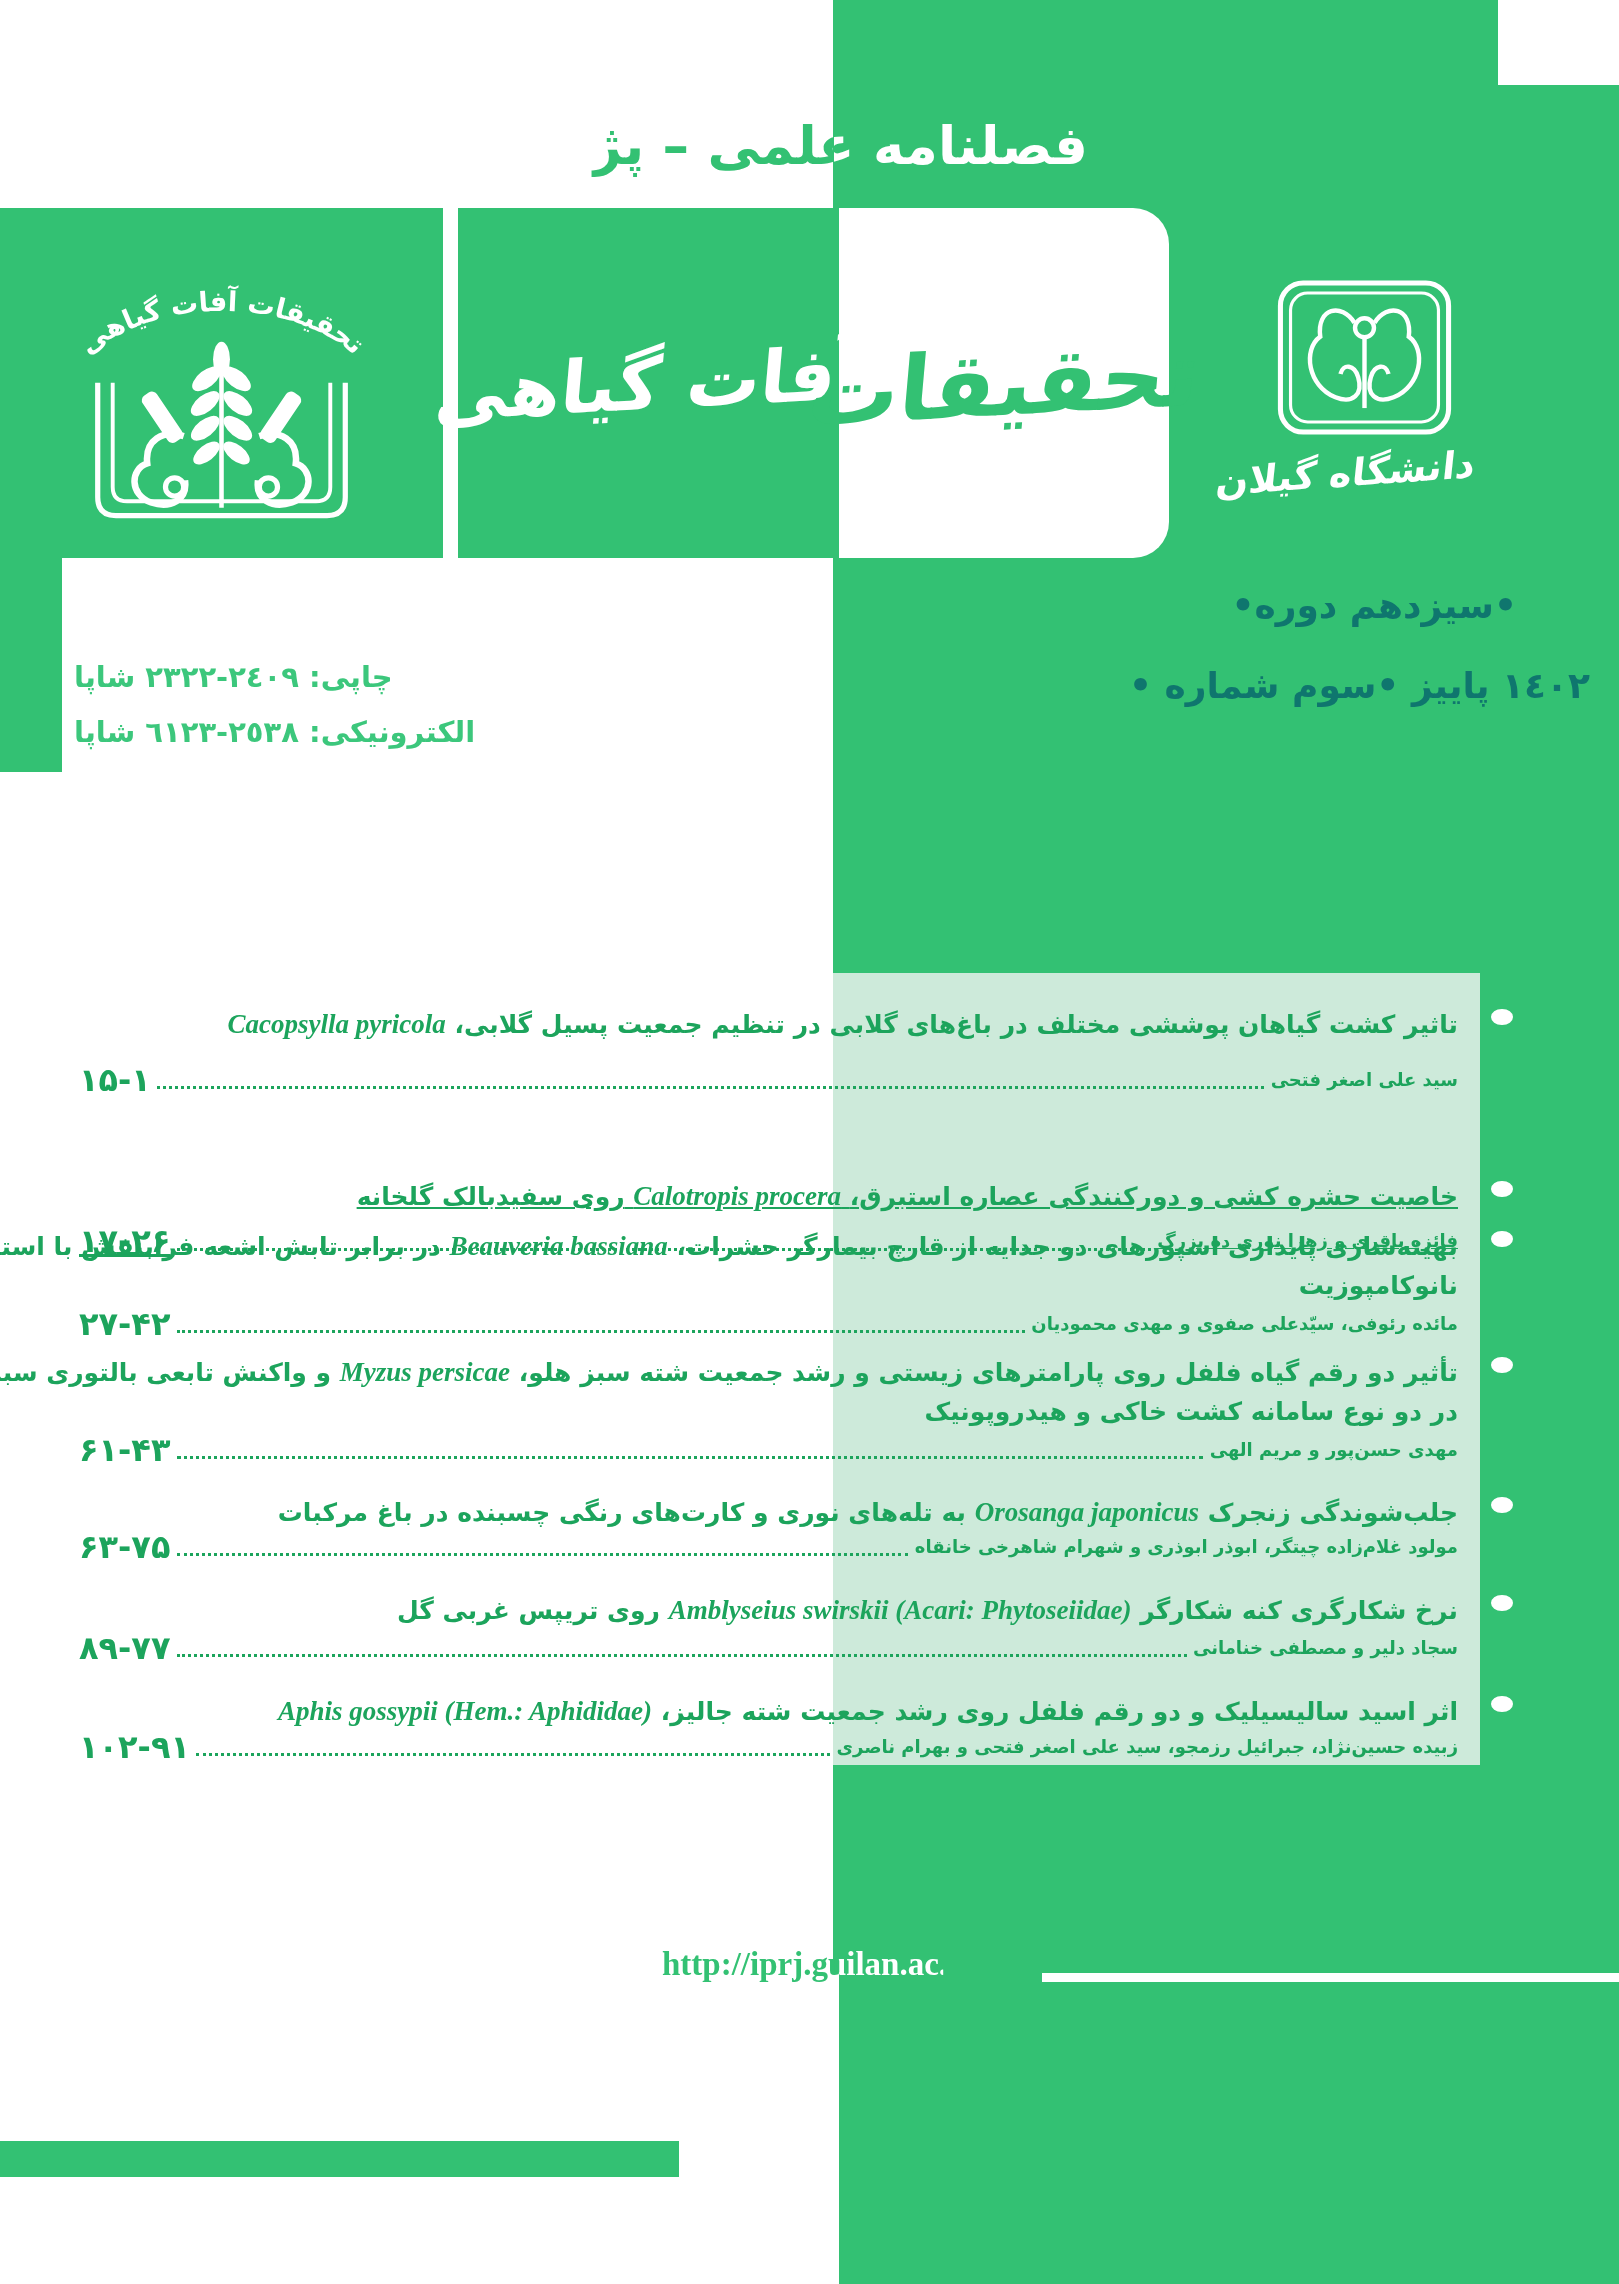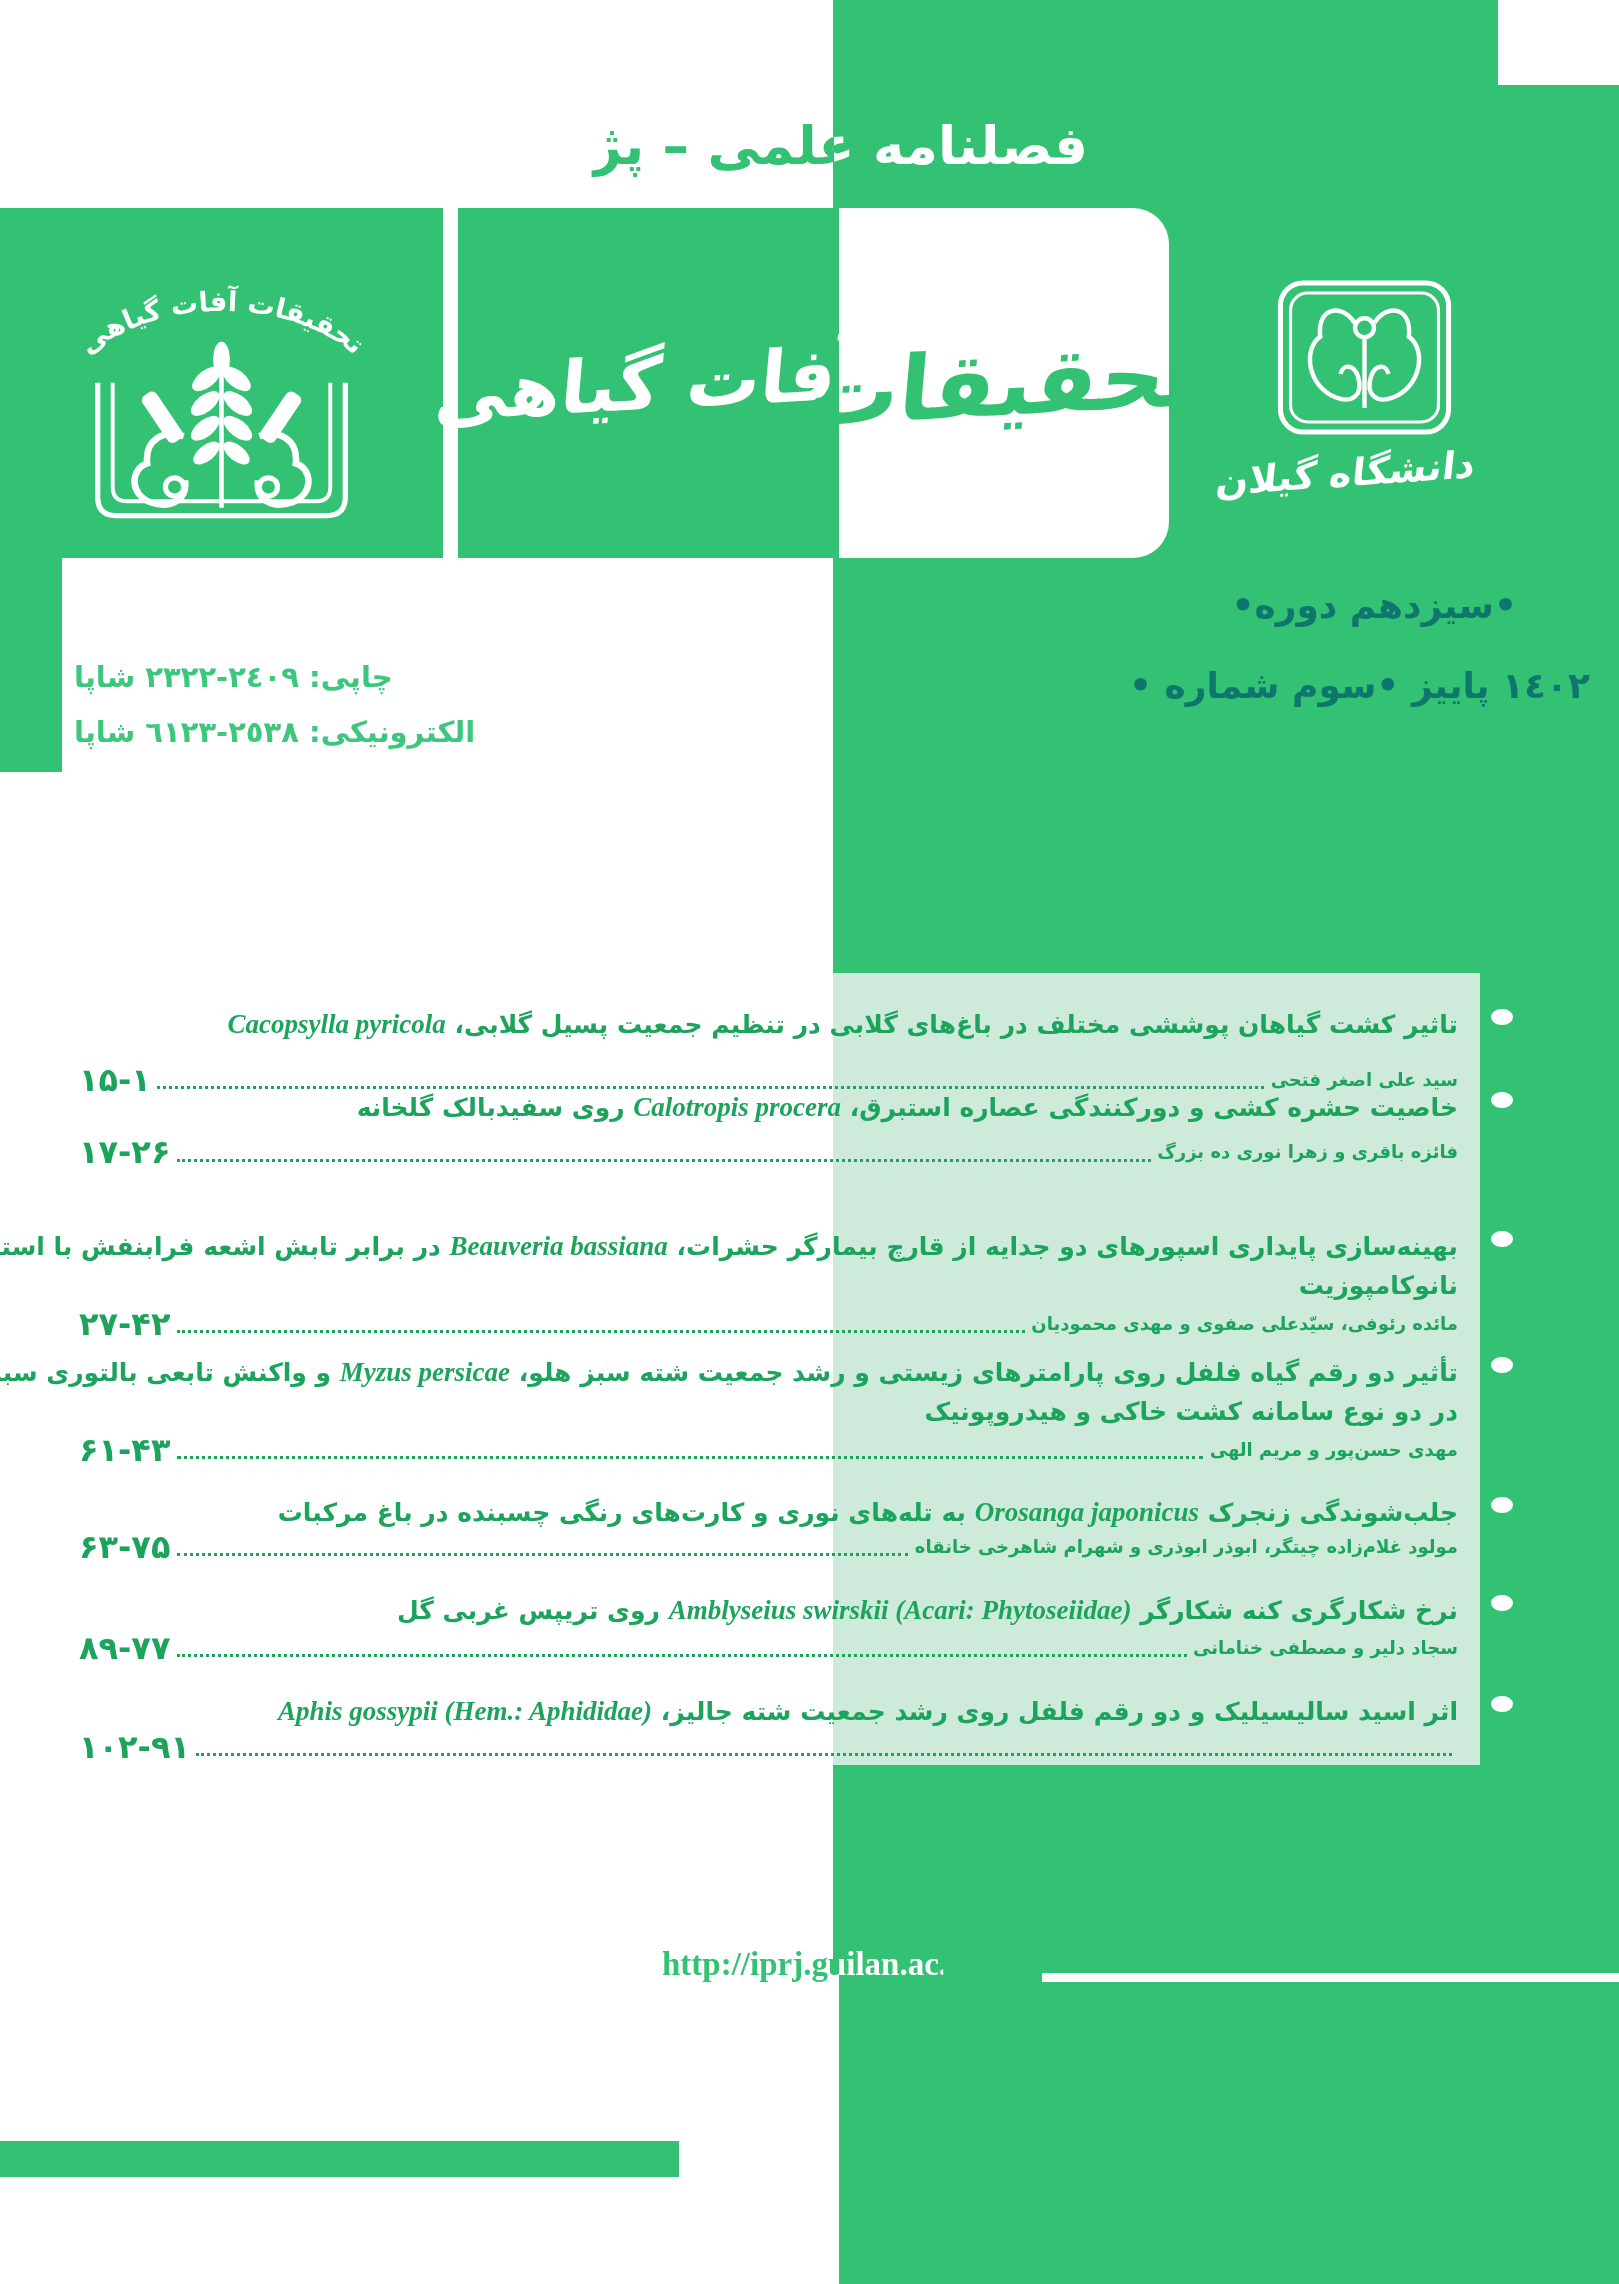--- a/index.html
+++ b/index.html
@@ -159,21 +159,21 @@
 <div id="toc-root">
     <div class="toc-entry" style="top: 999px; margin-top: 6px;">
       <span class="toc-bullet"></span>
       <div class="toc-title-line"><span class="fa">تاثیر کشت گیاهان پوششی مختلف در باغ‌های گلابی در تنظیم جمعیت پسیل گلابی،</span> <span class="la">Cacopsylla pyricola</span></div>
       <div class="toc-author-row" style="margin-top: 21px;">
         <span class="toc-author">سید علی اصغر فتحی</span>
         <span class="toc-leader"></span>
         <span class="toc-pages">۱۵-۱</span>
       </div>
     </div>
-    <div class="toc-entry" style="top: 1088px;">
+    <div class="toc-entry" style="top: 1177px; text-decoration: underline;">
       <span class="toc-bullet"></span>
       <div class="toc-title-line"><span class="fa">خاصیت حشره کشی و دورکنندگی عصاره استبرق،</span> <span class="la">Calotropis procera</span> <span class="fa">روی سفیدبالک گلخانه</span></div>
       <div class="toc-author-row" style="margin-top: 10.4px;">
         <span class="toc-author">فائزه باقری و زهرا نوری ده بزرگ</span>
         <span class="toc-leader"></span>
         <span class="toc-pages">۱۷-۲۶</span>
       </div>
     </div>
     <div class="toc-entry" style="top: 1227px;">
       <span class="toc-bullet"></span>
@@ -210,20 +210,21 @@
       <div class="toc-author-row" style="margin-top: 2.6px;">
         <span class="toc-author">سجاد دلیر و مصطفی خنامانی</span>
         <span class="toc-leader"></span>
         <span class="toc-pages">۸۹-۷۷</span>
       </div>
     </div>
     <div class="toc-entry" style="top: 1692px;">
       <span class="toc-bullet"></span>
       <div class="toc-title-line"><span class="fa">اثر اسید سالیسیلیک و دو رقم فلفل روی رشد جمعیت شته جالیز،</span> <span class="la">Aphis gossypii (Hem.: Aphididae)</span></div>
       <div class="toc-author-row" style="margin-top: 1.3px;">
+        <span class="toc-author">زبیده حسین‌نژاد، جبرائیل رزمجو، سید علی اصغر فتحی و بهرام ناصری</span>
         <span class="toc-leader"></span>
         <span class="toc-pages">۱۰۲-۹۱</span>
       </div>
     </div>
   </div>
 
 <div class="abs url-wrap">
   <span class="url-green">http://iprj.guilan.ac.ir</span>
   <span class="url-white">http://iprj.guilan.ac.ir</span>
 </div>

